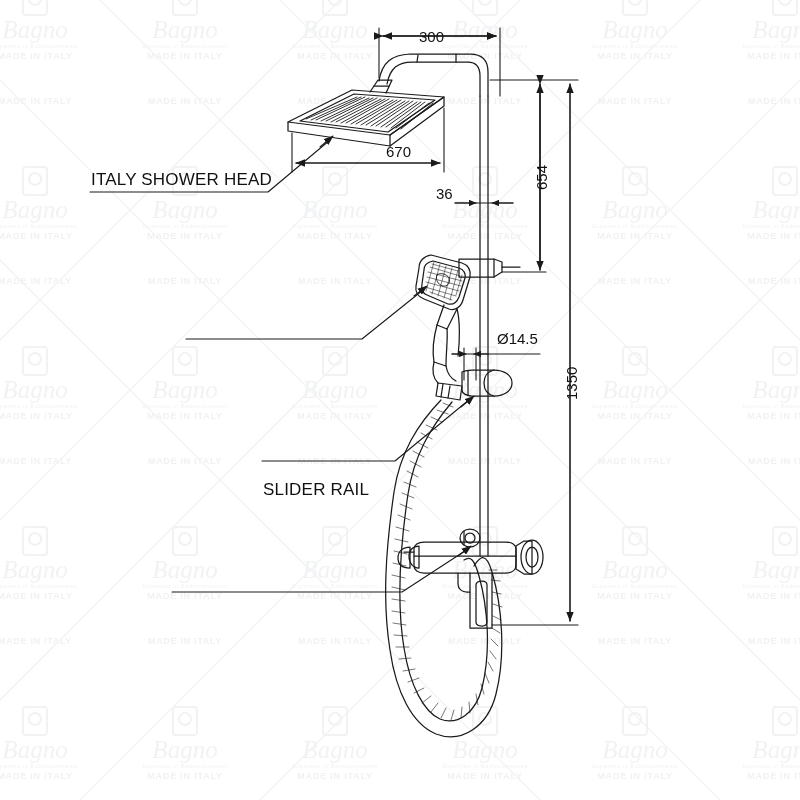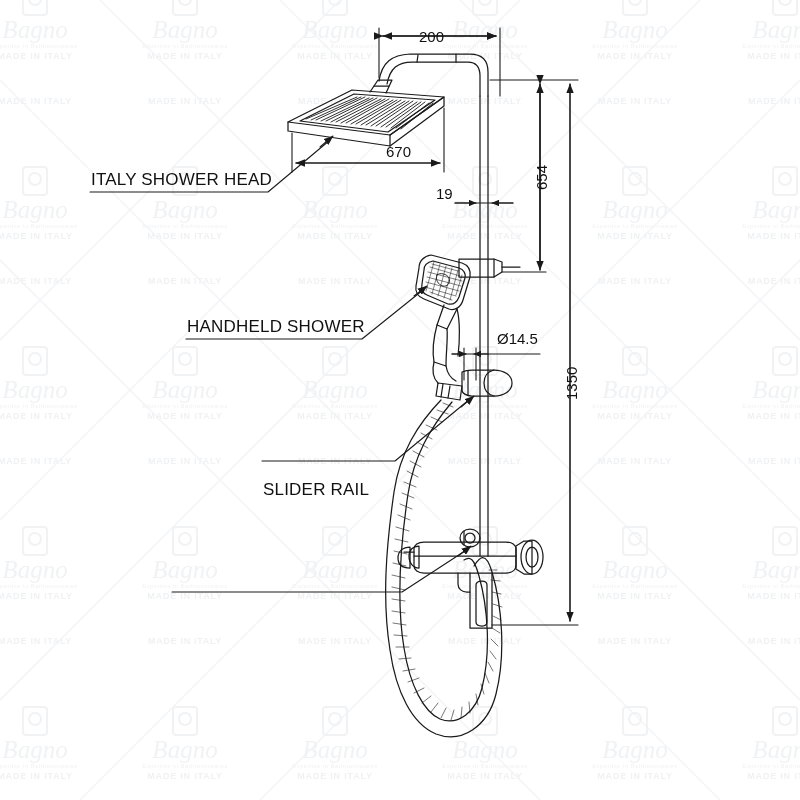--- a/index.html
+++ b/index.html
@@ -575,30 +575,29 @@
         <path d="M262 461 L395 461 L470 399"></path>
         <path d="M461 407 L474 396" marker-end="url(#ah)"></path>
         <path d="M172 592 L402 592 L468 549"></path>
         <path d="M458 556 L471 546" marker-end="url(#ah)"></path>
       </g>
     </g>
   </svg>
 
   <div class="lbl" style="left:91px;top:170px;">ITALY SHOWER HEAD</div>
 
-  <div class="lbl" style="left:187px;top:317px;">HANDHELD SHOWER</div>
 
   <div class="lbl" style="left:263px;top:439px;margin-top:41px;">SLIDER RAIL</div>
 
 
-  <div class="dim" style="left:419px;top:28px;">200</div>
+  <div class="dim" style="left:419px;top:28px;">300</div>
 
   <div class="dim" style="left:386px;top:143px;text-align:center;">670</div>
 
-  <div class="dim" style="left:436px;top:185px;">19</div>
+  <div class="dim" style="left:436px;top:185px;">36</div>
 
   <div class="dim" style="left:497px;top:330px;">Ø14.5</div>
 
   <div class="dim rot" style="left:533px;top:190px;">654</div>
 
   <div class="dim rot" style="left:563px;top:400px;">1350</div>
 
 </div>
 
 </body></html>

